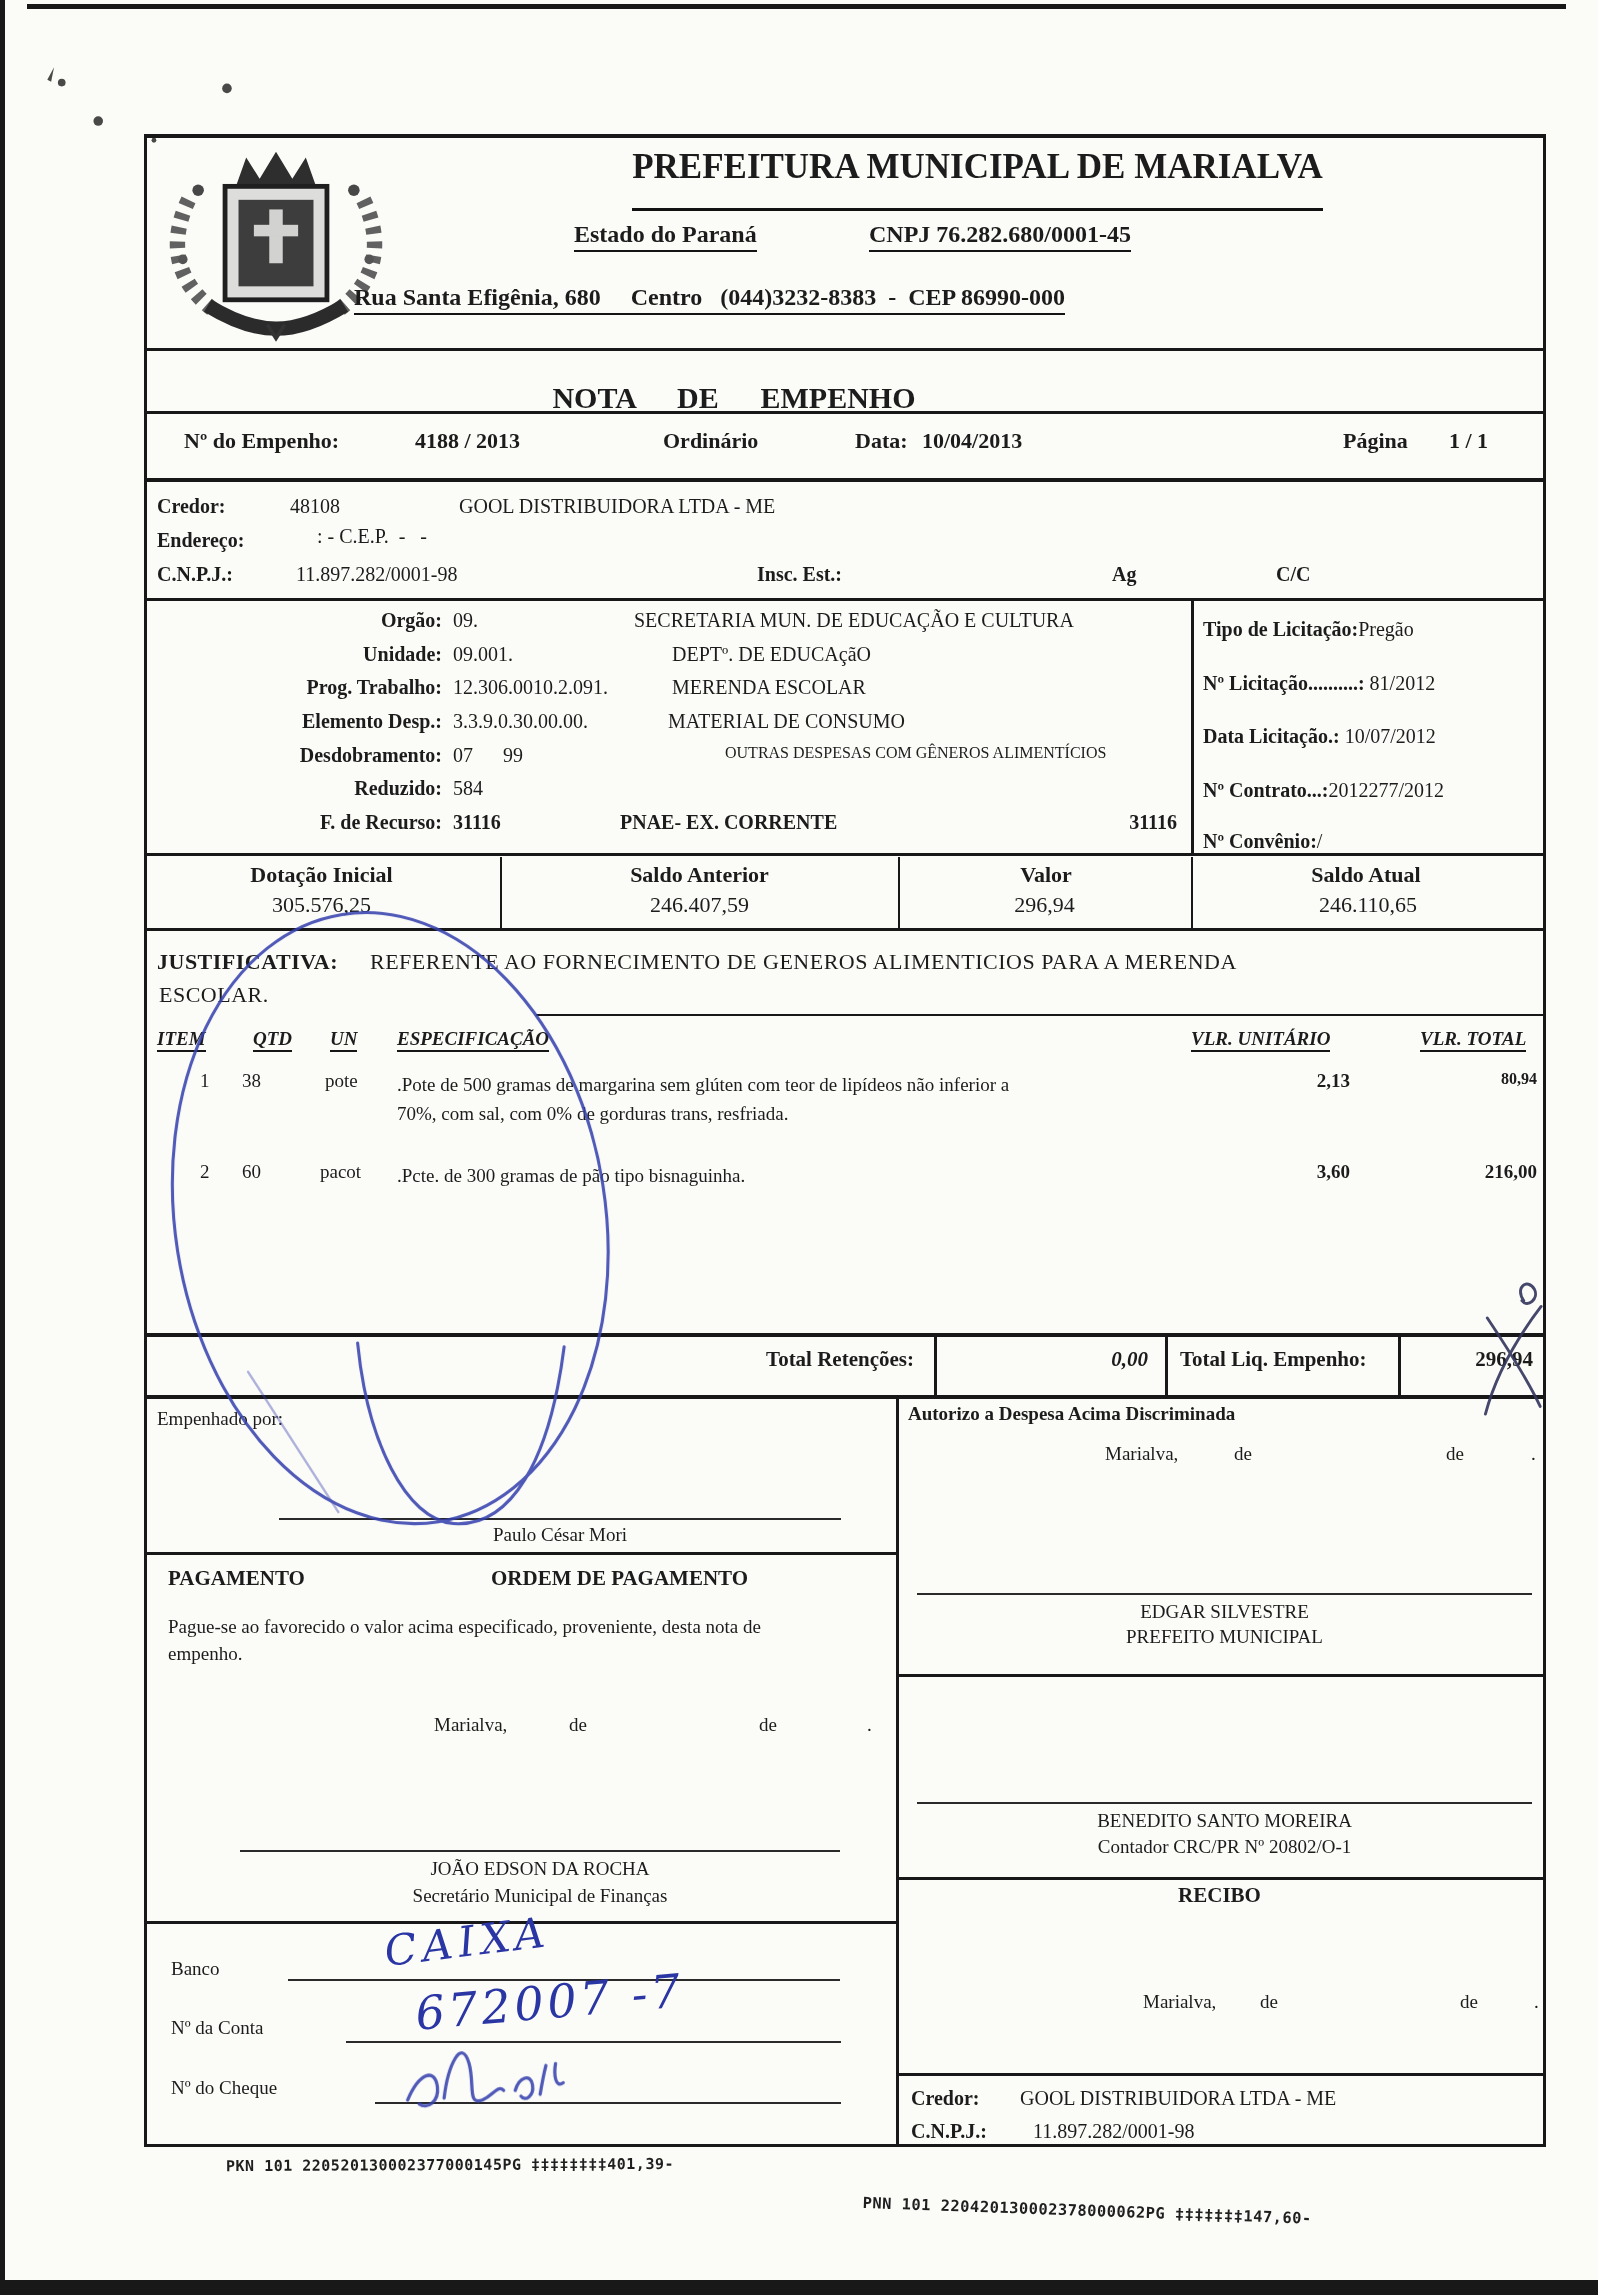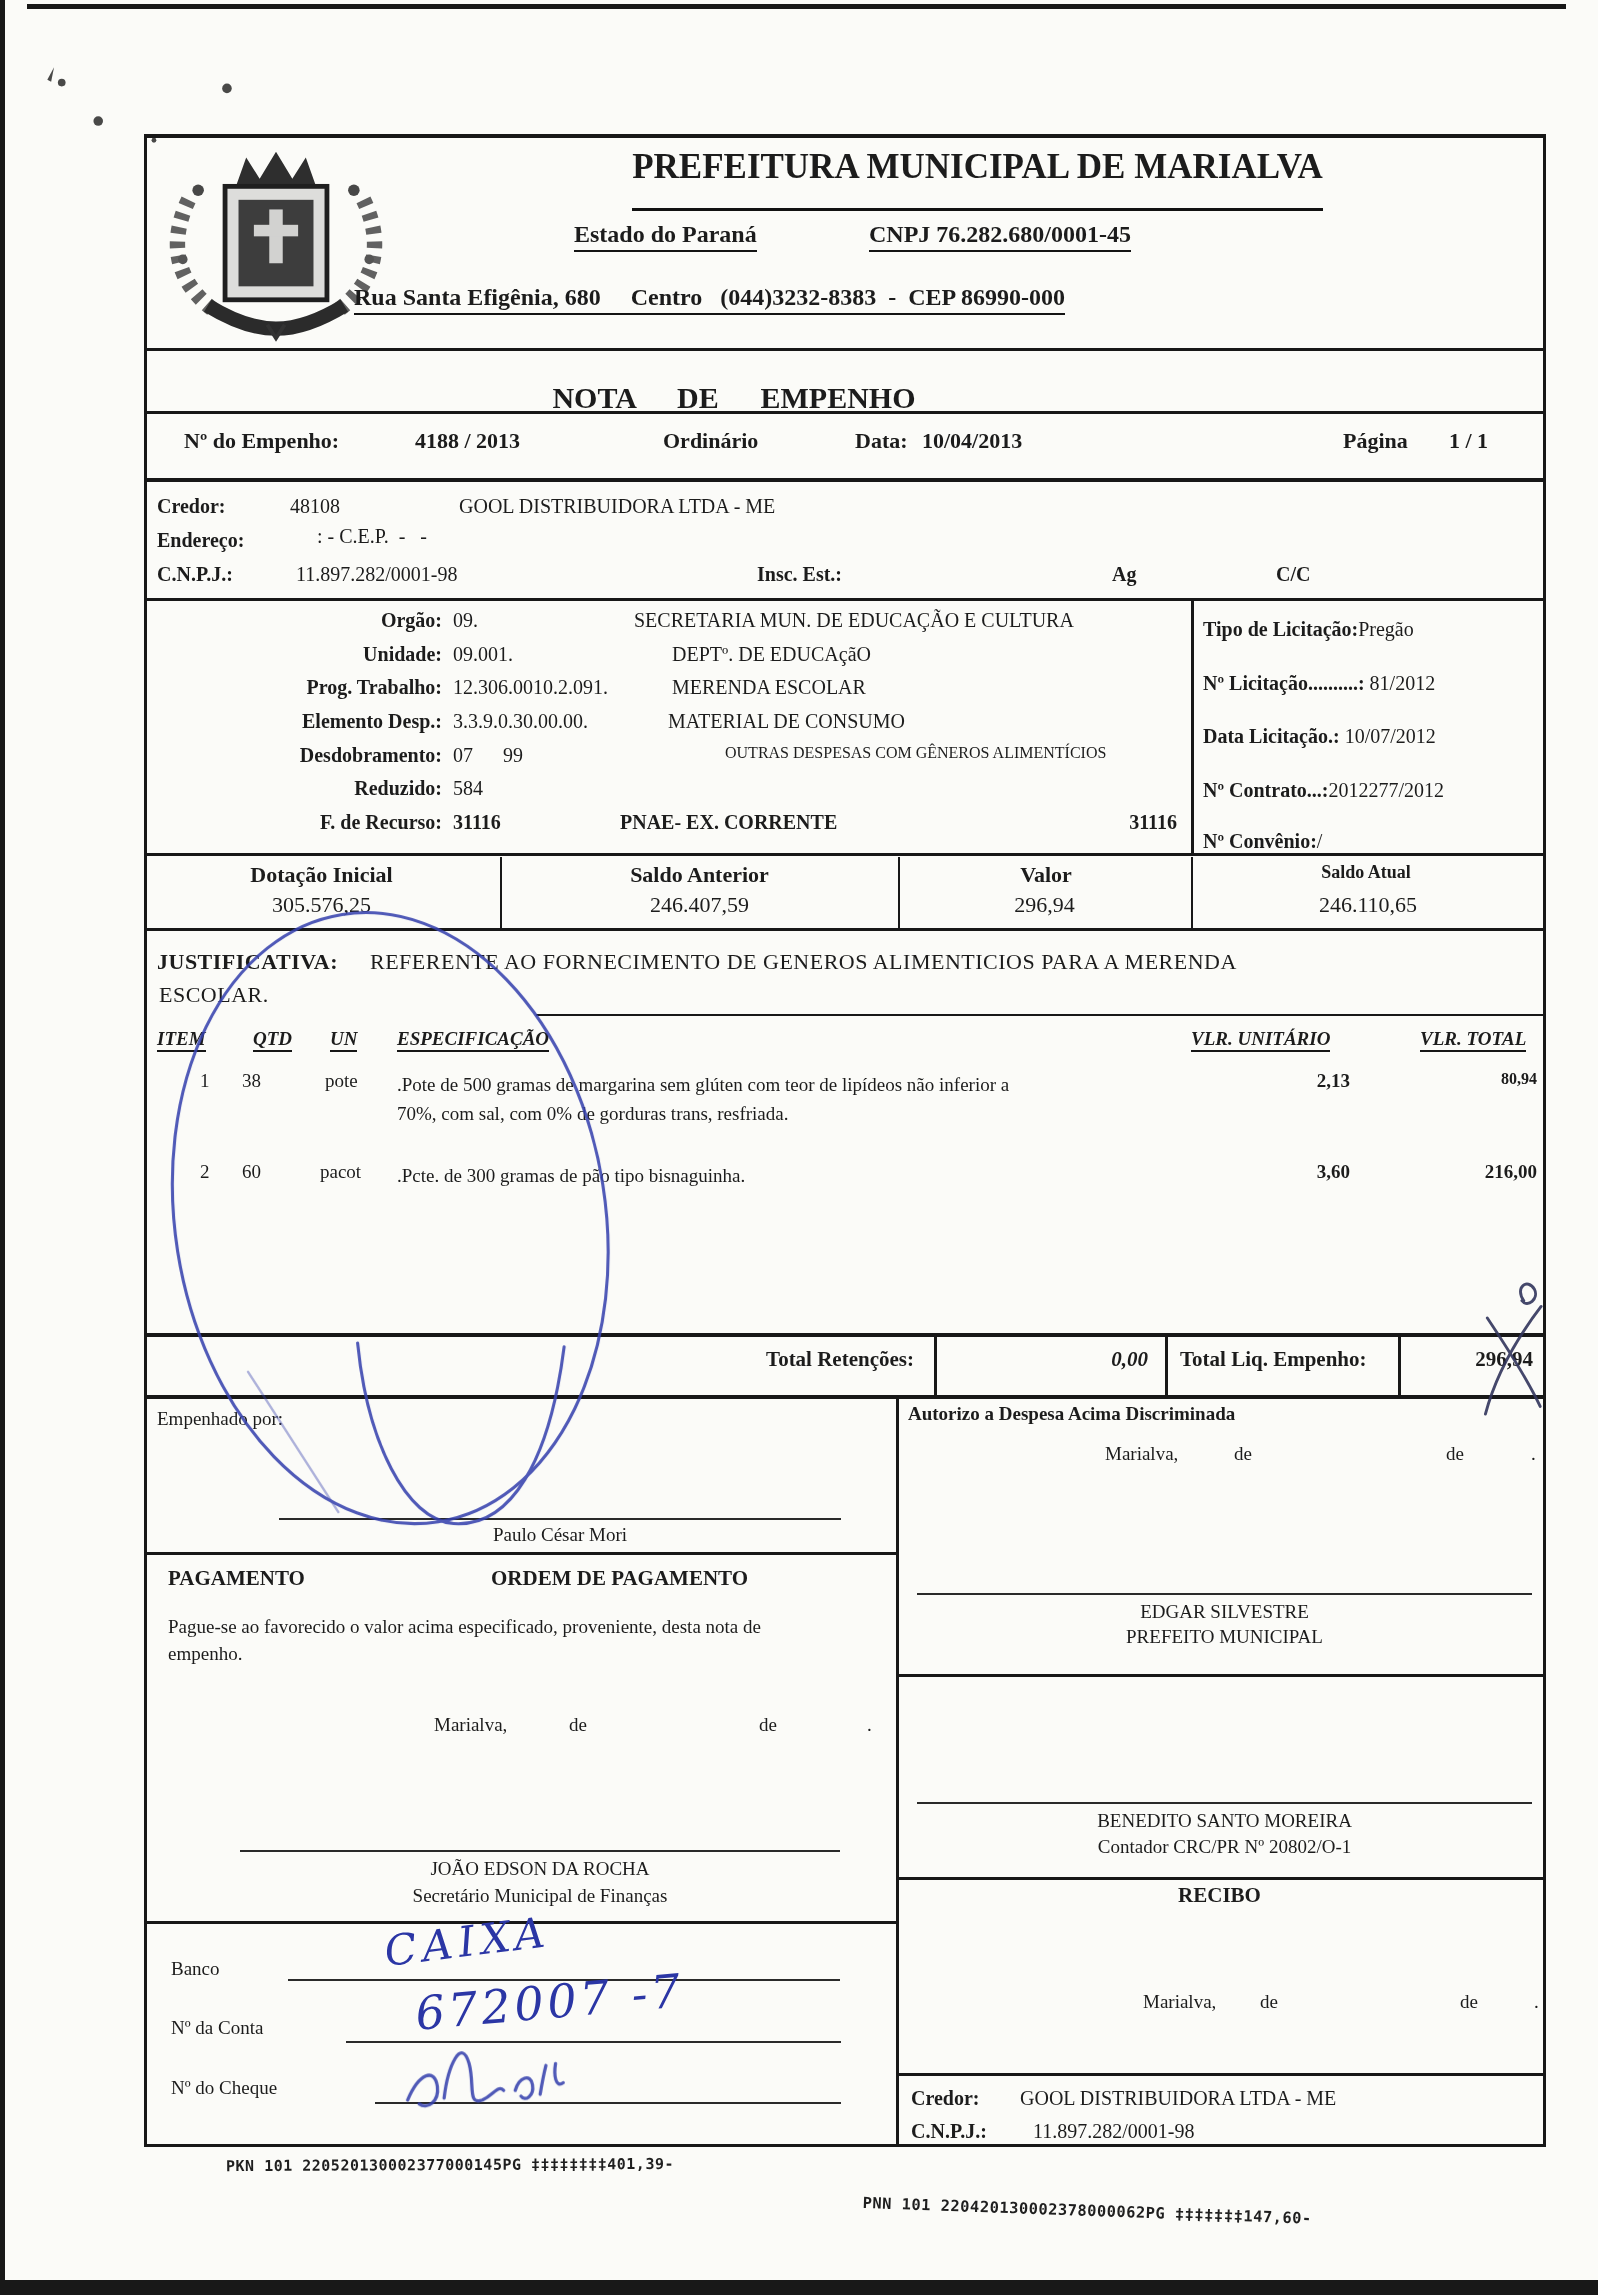--- a/index.html
+++ b/index.html
@@ -152,21 +152,21 @@
   <div class="t txt" style="left:1203px;top:830px;font-size:20px;">
     <span class="b">Nº Convênio:</span><span>/</span>
   </div>
 
   <div class="t b ctr txt" style="left:144px;top:862px;width:355px;font-size:22px;">Dotação Inicial</div>
   <div class="t ctr txt" style="left:144px;top:892px;width:355px;font-size:22px;">305.576,25</div>
   <div class="t b ctr txt" style="left:500px;top:862px;width:399px;font-size:22px;">Saldo Anterior</div>
   <div class="t ctr txt" style="left:500px;top:892px;width:399px;font-size:22px;">246.407,59</div>
   <div class="t b ctr txt" style="left:898px;top:862px;width:296px;font-size:22px;">Valor</div>
   <div class="t ctr txt" style="left:898px;top:892px;width:293px;font-size:22px;">296,94</div>
-  <div class="t b ctr txt" style="left:1191px;top:862px;width:350px;font-size:18px;">Saldo Atual</div>
+  <div class="t b ctr txt" style="left:1191px;top:862px;width:350px;font-size:22px;">Saldo Atual</div>
   <div class="t ctr txt" style="left:1191px;top:892px;width:354px;font-size:22px;">246.110,65</div>
 
   <div class="t b txt" style="left:157px;top:949px;font-size:22px;letter-spacing:0.5px;">JUSTIFICATIVA:</div>
   <div class="t txt" style="left:370px;top:949px;font-size:22px;letter-spacing:0.5px;">REFERENTE AO FORNECIMENTO DE GENEROS ALIMENTICIOS PARA A MERENDA</div>
   <div class="t txt" style="left:159px;top:982px;font-size:22px;letter-spacing:0.5px;">ESCOLAR.</div>
 
   <div class="t txt" style="left:157px;top:1028px;font-size:19px;"><span class="ih">ITEM</span></div>
   <div class="t txt" style="left:253px;top:1028px;font-size:19px;"><span class="ih">QTD</span></div>
   <div class="t txt" style="left:330px;top:1028px;font-size:19px;"><span class="ih">UN</span></div>
   <div class="t txt" style="left:397px;top:1028px;font-size:19px;"><span class="ih">ESPECIFICAÇÃO</span></div>

